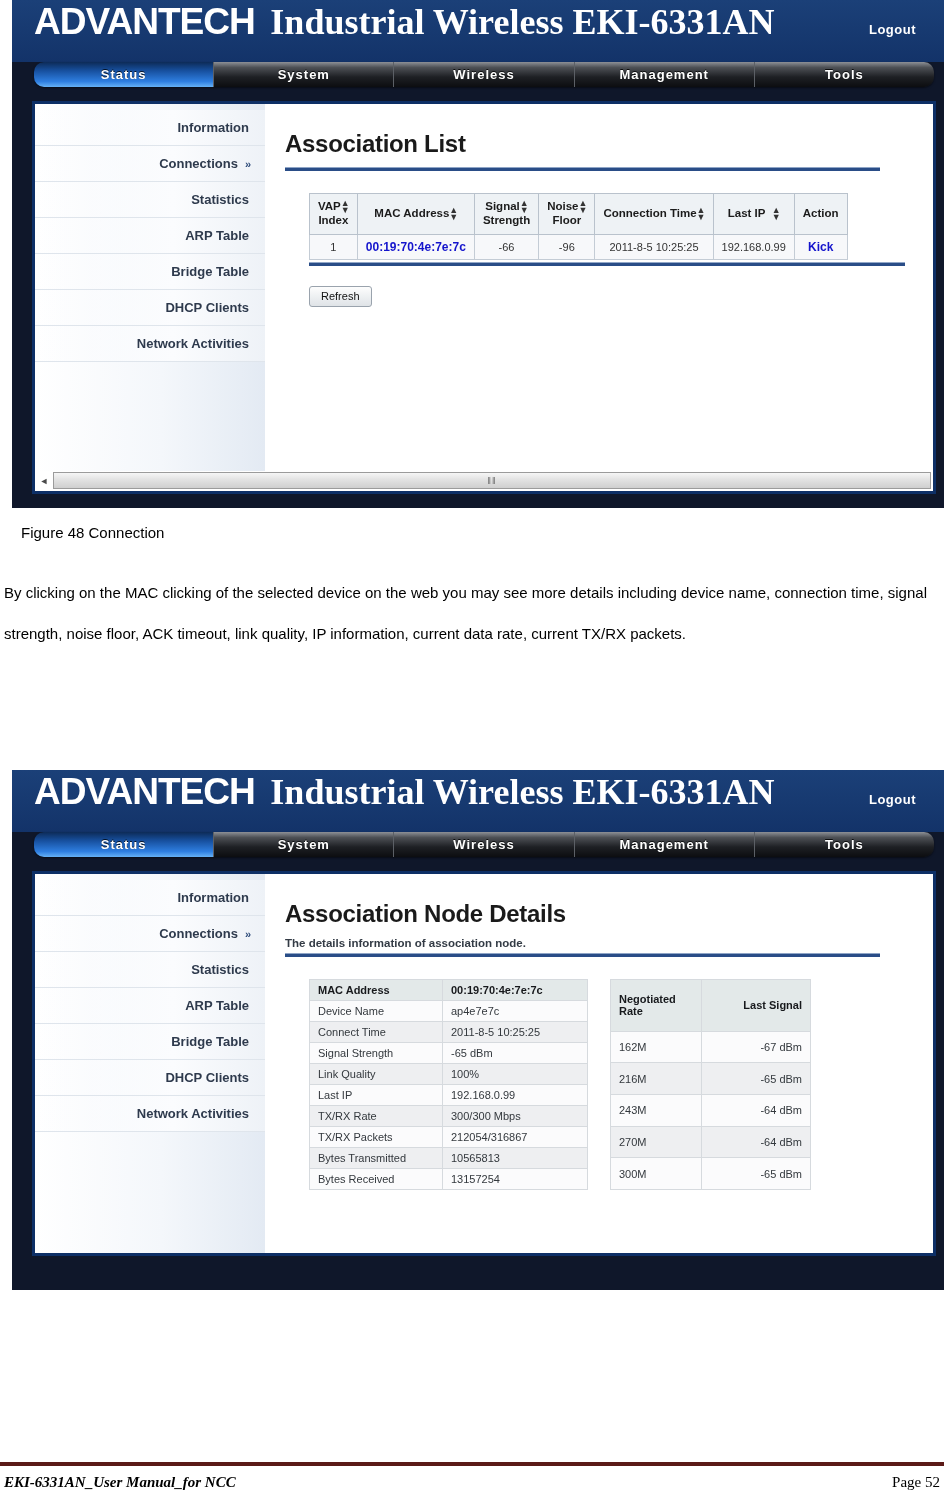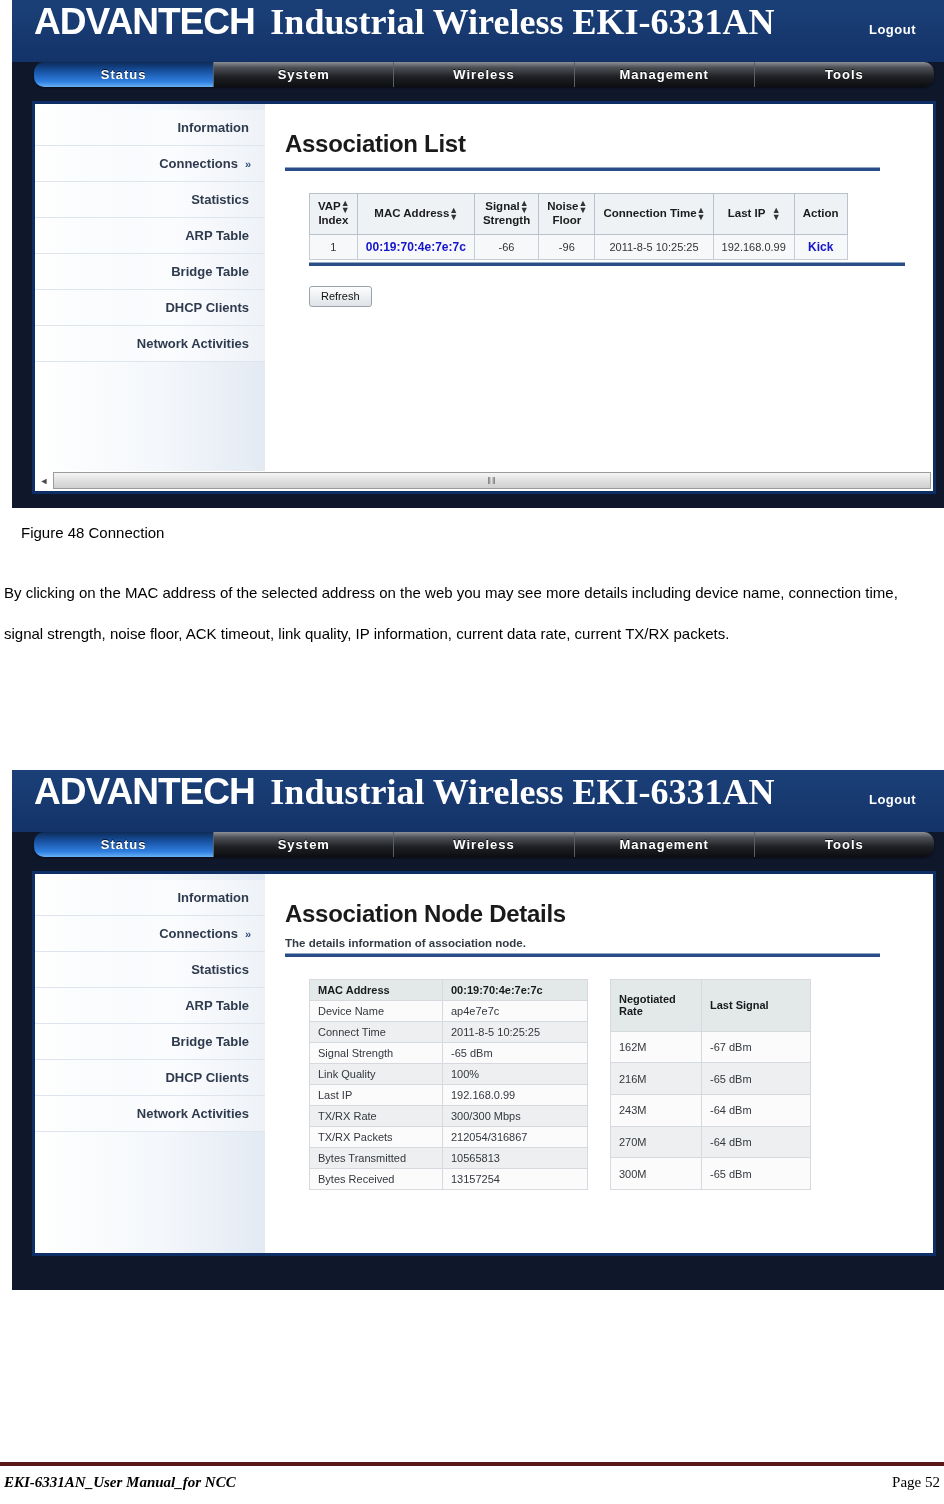--- a/index.html
+++ b/index.html
@@ -313,21 +313,21 @@
   table.detail td.k { width: 116px; }
   table.detail td.v { width: 128px; }
   table.detail tr:nth-child(odd) td { background: #eeeff1; }
   table.detail tr:nth-child(even) td { background: #fbfbfc; }
   table.detail tr.hdr td {
     background: #e3e9e9;
     font-weight: bold;
     color: #17191c;
   }
   table.rate td.k { width: 74px; }
-  table.rate td.v { width: 92px; }
+  table.rate td.v { width: 92px; text-align: right; }
   table.rate tr.hdr td { background: #e3e9e9; font-weight: bold; color:#17191c; }
   table.rate tr.hdr td.k { line-height: 1.15; }
   .fig-caption {
     position: absolute;
     left: 4px;
     top: 524px;
     font-size: 15px;
     font-weight: normal;
     color: #000;
     margin-left: 17px;
@@ -478,21 +478,21 @@
   <div class="hscroll">
     <div class="hscroll-track">
       <div class="hs-arrow">◄</div>
       <div class="hs-thumb">‖‖</div>
     </div>
   </div>
 
 </div>
 
 <div class="fig-caption">Figure 48 Connection</div>
-<div class="para">By clicking on the MAC address of the selected address on the web you may see more details including device name, connection time, signal strength, noise floor, ACK timeout, link quality, IP information, current data rate, current TX/RX packets.</div>
+<div class="para">By clicking on the MAC clicking of the selected device on the web you may see more details including device name, connection time, signal strength, noise floor, ACK timeout, link quality, IP information, current data rate, current TX/RX packets.</div>
 
 <div class="ss ss-2">
 
   <div class="brandbar">
     <div class="brand-wrap">
       <span class="brand-adv">ADVANTECH</span>
       <span class="brand-title">Industrial Wireless EKI-6331AN</span>
     </div>
     <div class="logout">Logout</div>
   </div>

